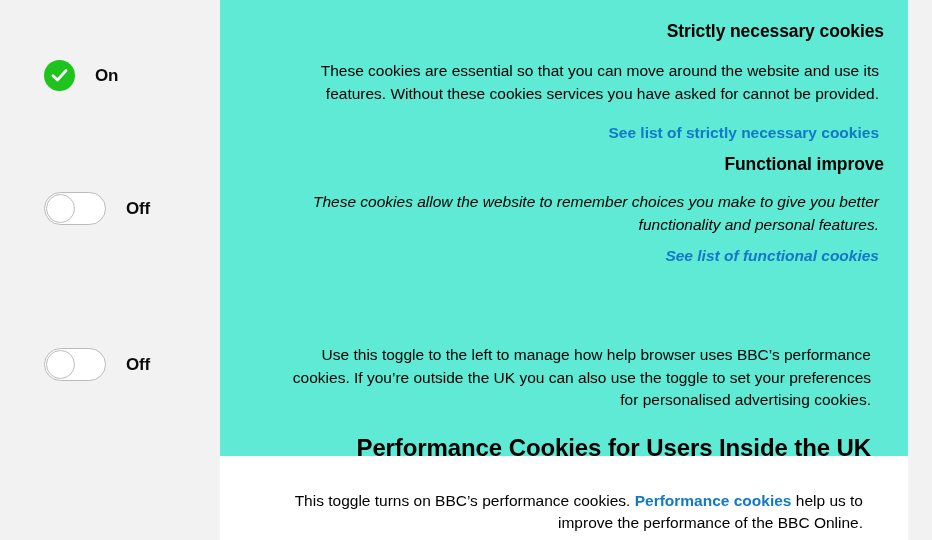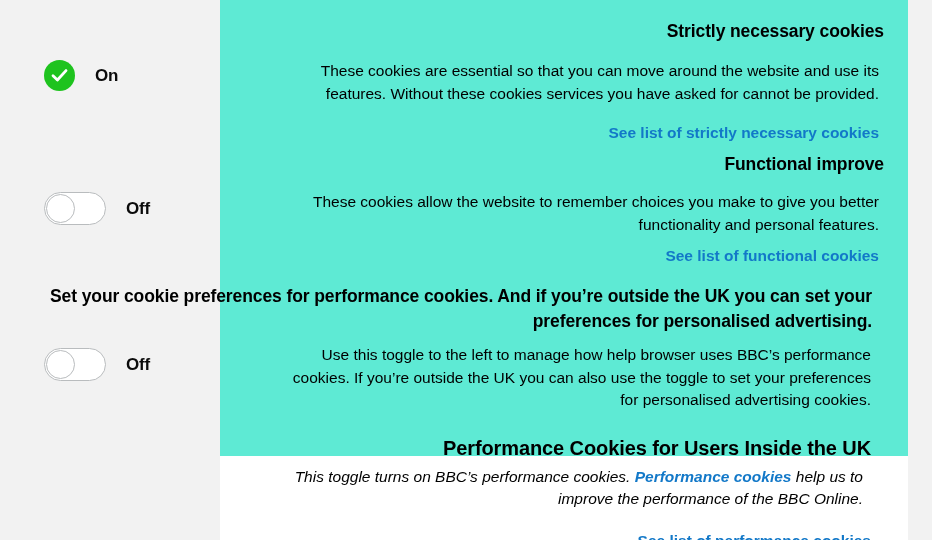--- a/index.html
+++ b/index.html
@@ -121,21 +121,21 @@
     width: 588px;
   }
   .desc p {
     margin: 0;
     font-size: 15.5px;
     line-height: 22.5px;
     color: #000000;
   }
   .desc .sub-heading {
     margin: 0;
-    font-size: 20px;
+    font-size: 24px;
     font-weight: bold;
     line-height: 24px;
     letter-spacing: -0.1px;
     color: #000000;
   }
   a.link {
     color: #1278c8;
     font-weight: bold;
     text-decoration: none;
     font-size: 15.5px;
@@ -176,38 +176,37 @@
 
     <div class="section-heading" style="left:44px; top:152px; width:840px;">Functional improve</div>
 
     <div class="control" style="top:192px;">
       <span class="switch">
         <span class="knob"></span>
       </span>
       <span class="state-label">Off</span>
     </div>
 
-    <div class="desc" style="top:191px;">
+    <div class="desc" style="top:191px;font-style:italic;">
       <p>These cookies allow the website to remember choices you make to give you better functionality and personal features.</p>
       <a class="link" href="#" style="margin-top:9px;">See list of functional cookies</a>
     </div>
 
-    <div class="section-heading" style="left:44px; top:284px; width:828px;">Set your cookie preferences for performance cookies. And if you’re outside the UK you can set your preferences for personalised advertising.</div>
 
     <div class="control" style="top:348px;">
       <span class="switch">
         <span class="knob"></span>
       </span>
       <span class="state-label">Off</span>
     </div>
 
     <div class="desc" style="top:344px; width:580px;">
       <p>Use this toggle to the left to manage how help browser uses BBC’s performance cookies. If you’re outside the UK you can also use the toggle to set your preferences for personalised advertising cookies.</p>
 
       <p class="sub-heading" style="margin-top:24px;">Performance Cookies for Users Inside the UK</p>
 
-      <p style="margin-top:6px; width:572px;font-style:italic;"><span>This toggle turns on BBC’s performance cookies. </span><a class="inline-link" href="#">Performance cookies</a><span> help us to improve the performance of the BBC Online.</span></p>
+      <p style="margin-top:30px; width:572px;"><span>This toggle turns on BBC’s performance cookies. </span><a class="inline-link" href="#">Performance cookies</a><span> help us to improve the performance of the BBC Online.</span></p>
 
       <a class="link" href="#" style="margin-top:19px;">See list of performance cookies</a>
     </div>
 
   </div>
 </div>
 
 </body></html>

